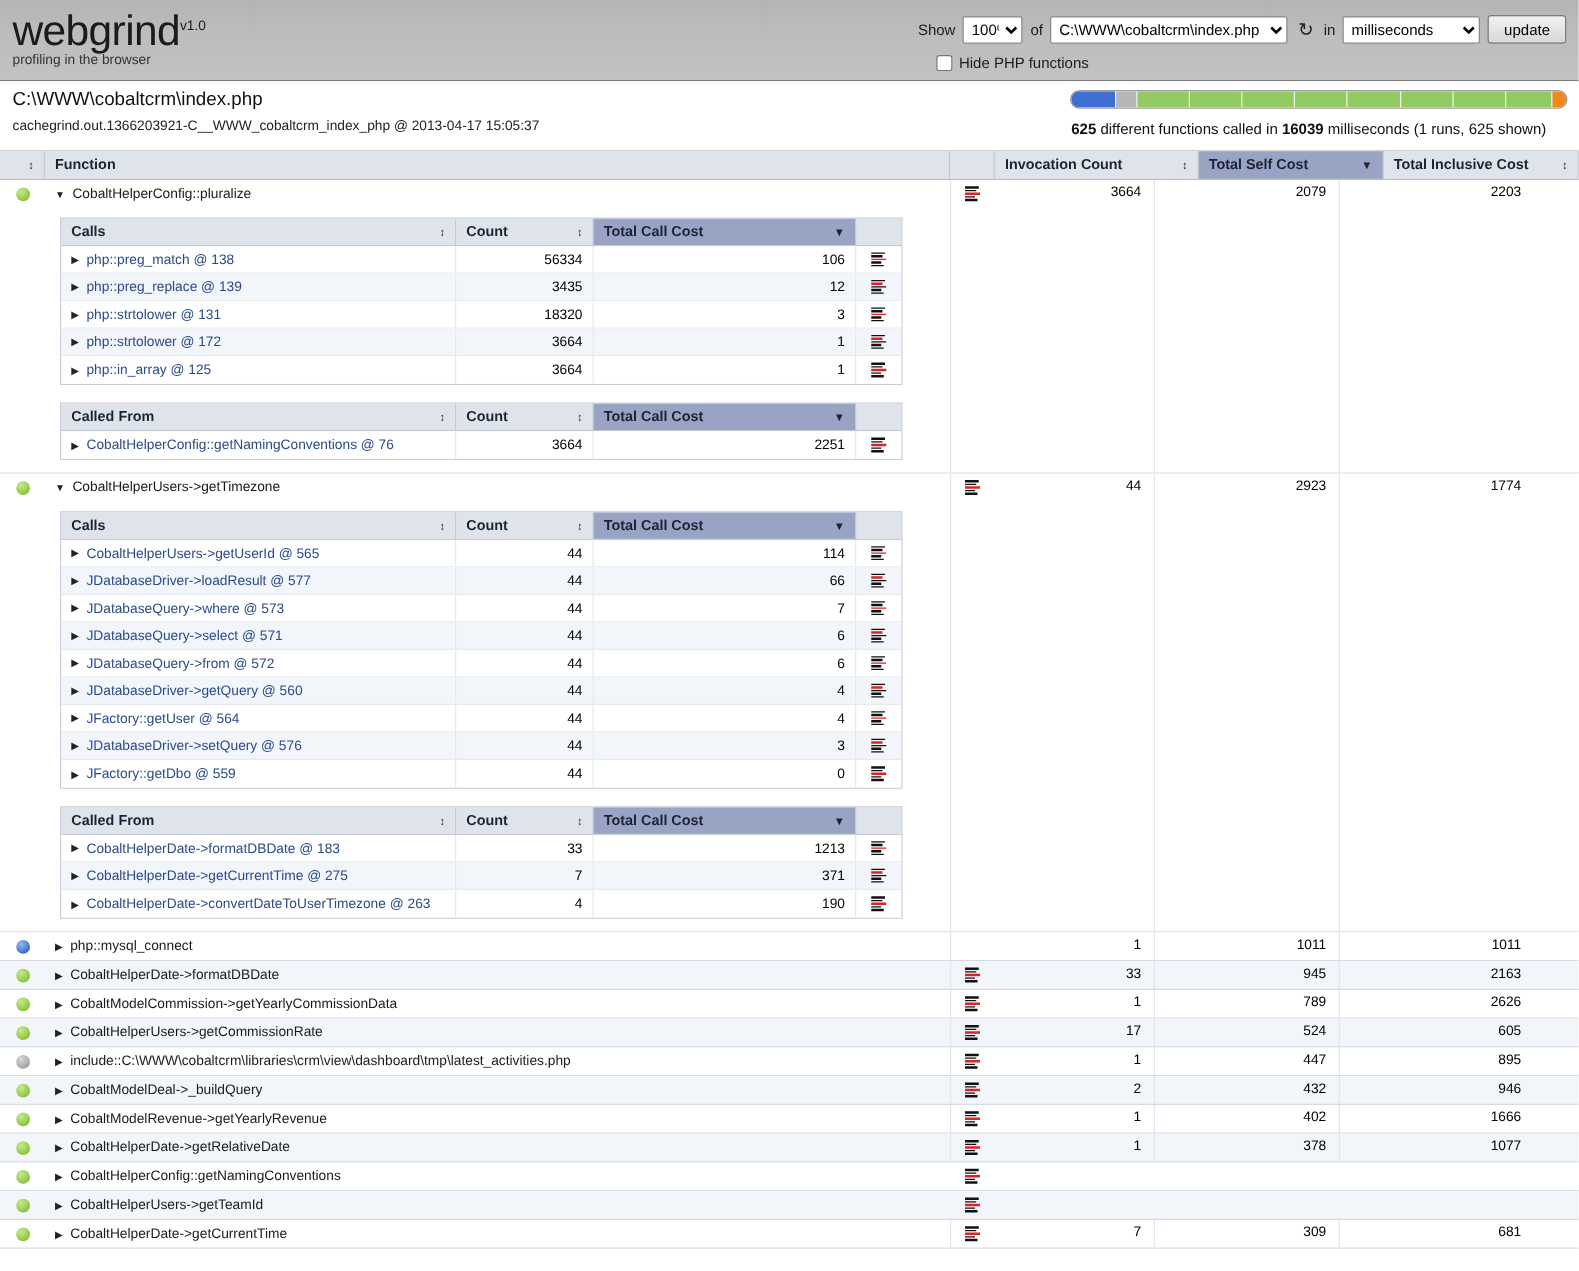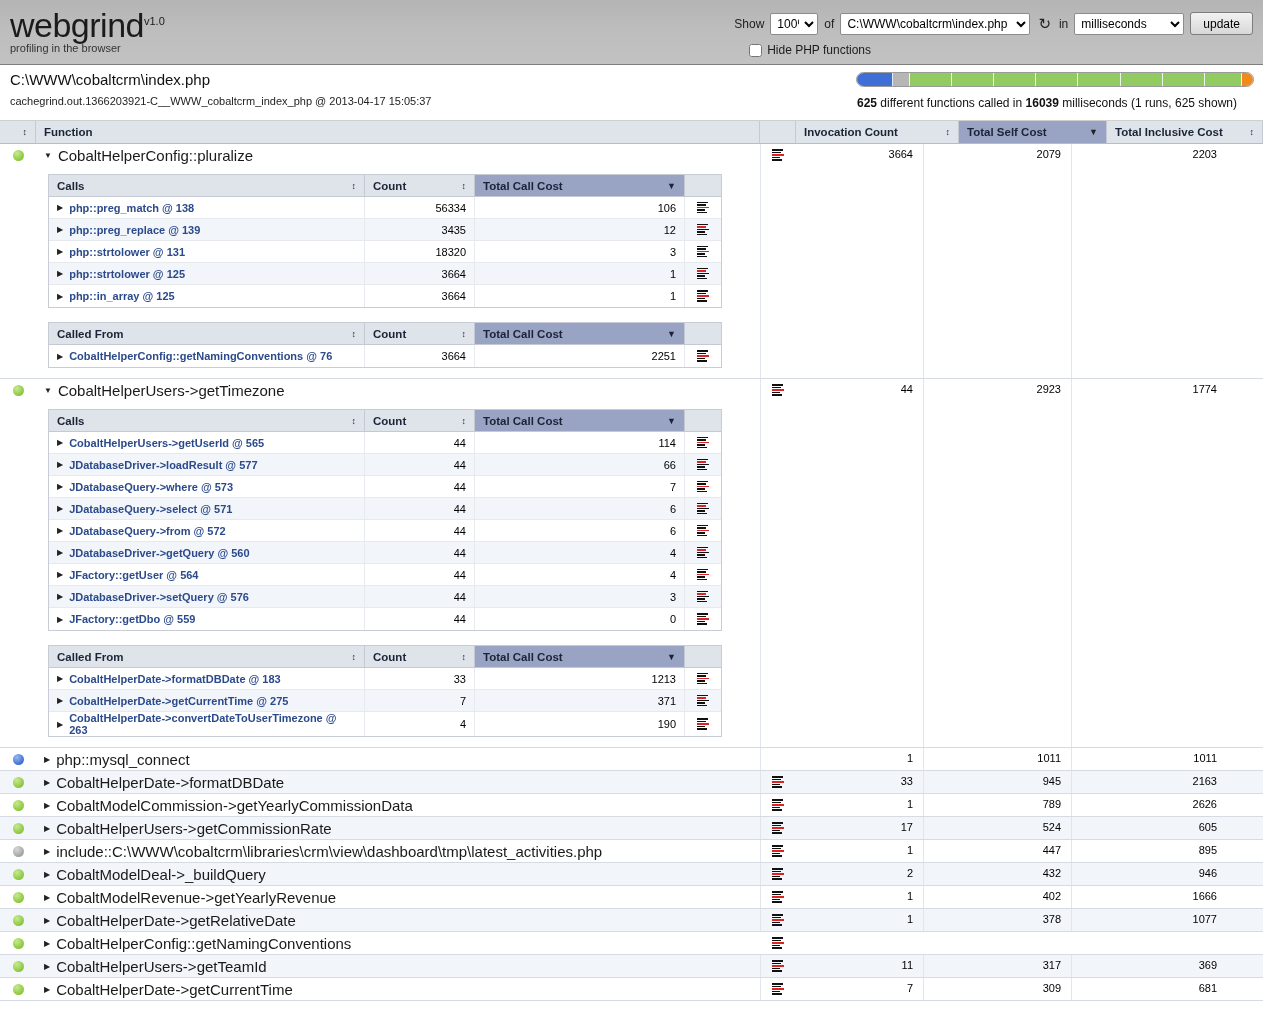--- a/index.html
+++ b/index.html
@@ -86,21 +86,21 @@
   .cell.num { justify-content:flex-end; padding-right:10px; }
   .cell.borderL { border-left:1px solid #e1e5ec; }
 
   .dotcell { justify-content:center; }
   .dot { width:11px; height:11px; border-radius:50%; display:inline-block; }
   .dot.green { background:radial-gradient(circle at 35% 30%, #c6ea8e, #8cc63f 70%, #7ab02f); }
   .dot.blue  { background:radial-gradient(circle at 35% 30%, #9bb8ef, #3d6fd0 70%, #2d58b0); }
   .dot.gray  { background:radial-gradient(circle at 35% 30%, #d8d8d8, #a3a3a3 70%, #8e8e8e); }
 
   .tri { color:#222; font-size:8px; margin-right:6px; display:inline-block; }
-  .fname { color:#1a1a1a; font-size:15px; }
+  .fname { color:#1a1a1a; font-size:11px; }
 
   
   .codeicon { display:inline-block; width:12px; height:12px; position:relative; cursor:pointer; }
   .codeicon i { position:absolute; left:0; height:1.5px; display:block; }
   .codeicon i:nth-child(1){ top:0px;  width:11px; background:#111; }
   .codeicon i:nth-child(2){ top:2.5px;width:9px;  background:#111; }
   .codeicon i:nth-child(3){ top:5px;  width:12px; background:#d22; }
   .codeicon i:nth-child(4){ top:7.5px;width:8px;  background:#111; }
   .codeicon i:nth-child(5){ top:10px; width:10px; background:#111; }
   .codeicon.r i:nth-child(2){ background:#d22; }
@@ -115,21 +115,21 @@
     padding:0 8px; border-right:1px solid #c4c9d4; cursor:pointer; background:#dfe3ea;
   }
   .sh.active { background:#99a3c4; }
   .sh .sortarrow { margin-left:auto; font-size:9px; }
   .srow { display:flex; min-height:22px; border-bottom:1px solid #e6e9ee; background:#fff; }
   .srow.alt { background:#f2f5fa; }
   .srow:last-child { border-bottom:none; }
   .scell { display:flex; align-items:center; padding:0 8px; font-size:11px; border-right:1px solid #e6e9ee; }
   .scell.num { justify-content:flex-end; }
   .scell.last { border-right:none; }
-  .link { color:#2b4a8b; cursor:pointer;font-weight:bold; }
+  .link { color:#2b4a8b; cursor:pointer; }
 
   
   .s-name { flex:1 1 auto; }
   .s-cnt  { width:110px; flex:0 0 110px; }
   .s-cost { width:210px; flex:0 0 210px; }
   .s-ico  { width:36px; flex:0 0 36px; justify-content:center; }
 
   .group-outer { display:flex; align-items:stretch; border-bottom:1px solid #d6dbe3; }
   .group-left { width:760px; flex:0 0 760px; }
   .group-right { display:flex; flex:1 1 auto; }
@@ -294,21 +294,21 @@
                     <i></i>
                     <i></i>
                     <i></i>
                     <i></i>
                   </span>
                 </div>
               </div>
               <div class="srow alt">
                 <div class="scell s-name">
                   <span class="tri">▶</span>
-                  <span class="link">php::strtolower @ 125</span>
+                  <span class="link">php::strtolower @ 172</span>
                 </div>
                 <div class="scell num s-cnt">3664</div>
                 <div class="scell num s-cost">1</div>
                 <div class="scell s-ico last">
                   <span class="codeicon r">
                     <i></i>
                     <i></i>
                     <i></i>
                     <i></i>
                     <i></i>
@@ -888,25 +888,20 @@
               <span class="codeicon">
                 <i></i>
                 <i></i>
                 <i></i>
                 <i></i>
                 <i></i>
               </span>
             </div>
           </div>
         </div>
-        <div class="group-right">
-          <div class="cell num c-inv borderL">11</div>
-          <div class="cell num c-self borderL">317</div>
-          <div class="cell num c-incl borderL">369</div>
-        </div>
       </div>
       <div class="group-outer " style="background: rgb(255, 255, 255);">
         <div class="group-left">
           <div class="grouptitle-row">
             <div class="cell dotcell c-dot">
               <span class="dot green"></span>
             </div>
             <div class="cell c-fn">
               <span class="tri">▶</span>
               <span class="fname">CobaltHelperDate-&gt;getCurrentTime</span>

